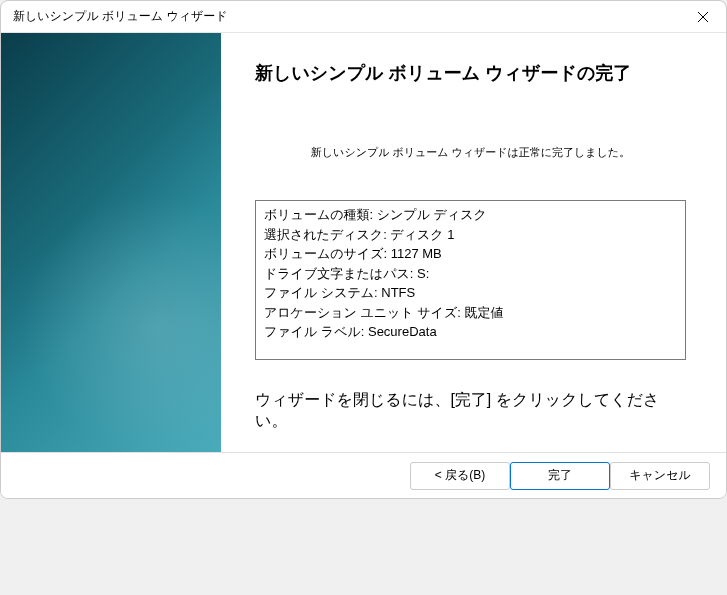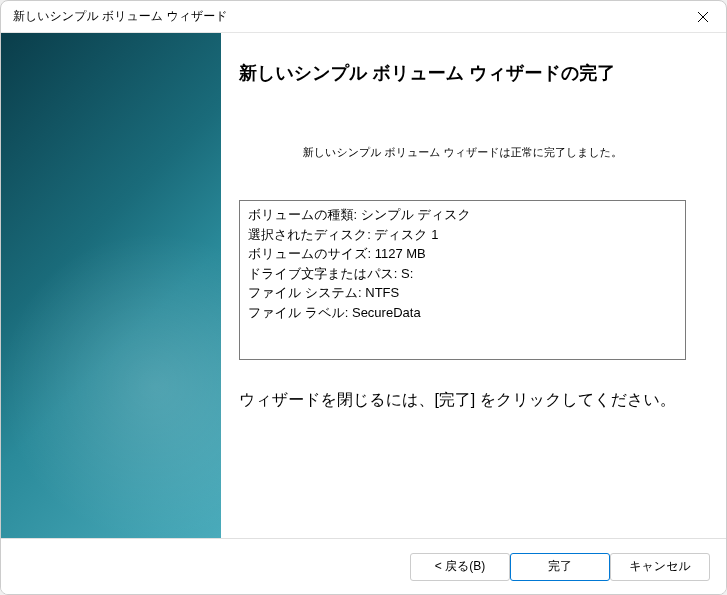--- a/index.html
+++ b/index.html
@@ -10,21 +10,21 @@
     body {
       font-family: "Yu Gothic UI", "Meiryo", sans-serif;
       font-size: 12px;
       background: #f0f0f0;
       width: 727px;
       height: 595px;
       overflow: hidden;
     }
     .window {
       width: 727px;
-      height: 595px;
+      height: 499px;
       background: #ffffff;
       border: 1px solid #cccccc;
       border-radius: 8px;
       display: flex;
       flex-direction: column;
       overflow: hidden;
     }
     .titlebar {
       height: 32px;
       display: flex;
@@ -65,20 +65,21 @@
       left: 0;
       right: 0;
       bottom: 0;
       background: radial-gradient(circle at 70% 70%, rgba(255,255,255,0.15) 0%, transparent 40%);
     }
     .main {
       flex: 1;
       padding: 20px 40px 20px 18px;
       display: flex;
       flex-direction: column;
+      margin-left: 16px;
     }
     .heading {
       font-size: 18px;
       font-weight: bold;
       color: #000;
       margin-bottom: 60px;
       margin-top: 8px;
     }
     .message {
       font-size: 11px;
@@ -163,20 +164,21 @@
     <div class="sidebar-image"></div>
     <div class="main">
       <div class="heading">新しいシンプル ボリューム ウィザードの完了</div>
       <div class="message">新しいシンプル ボリューム ウィザードは正常に完了しました。</div>
       <div class="settings-box">
         <div class="settings-line">ボリュームの種類: シンプル ディスク</div>
         <div class="settings-line">選択されたディスク: ディスク 1</div>
         <div class="settings-line">ボリュームのサイズ: 1127 MB</div>
         <div class="settings-line">ドライブ文字またはパス: S:</div>
         <div class="settings-line">ファイル システム: NTFS</div>
+        <div class="settings-line">アロケーション ユニット サイズ: 既定値</div>
         <div class="settings-line">ファイル ラベル: SecureData</div>
       </div>
       <div class="instruction">ウィザードを閉じるには、[完了] をクリックしてください。</div>
     </div>
   </div>
   <div class="button-bar">
     <button class="btn">&lt; 戻る(B)</button>
     <button class="btn btn-default">完了</button>
     <button class="btn">キャンセル</button>
   </div>

